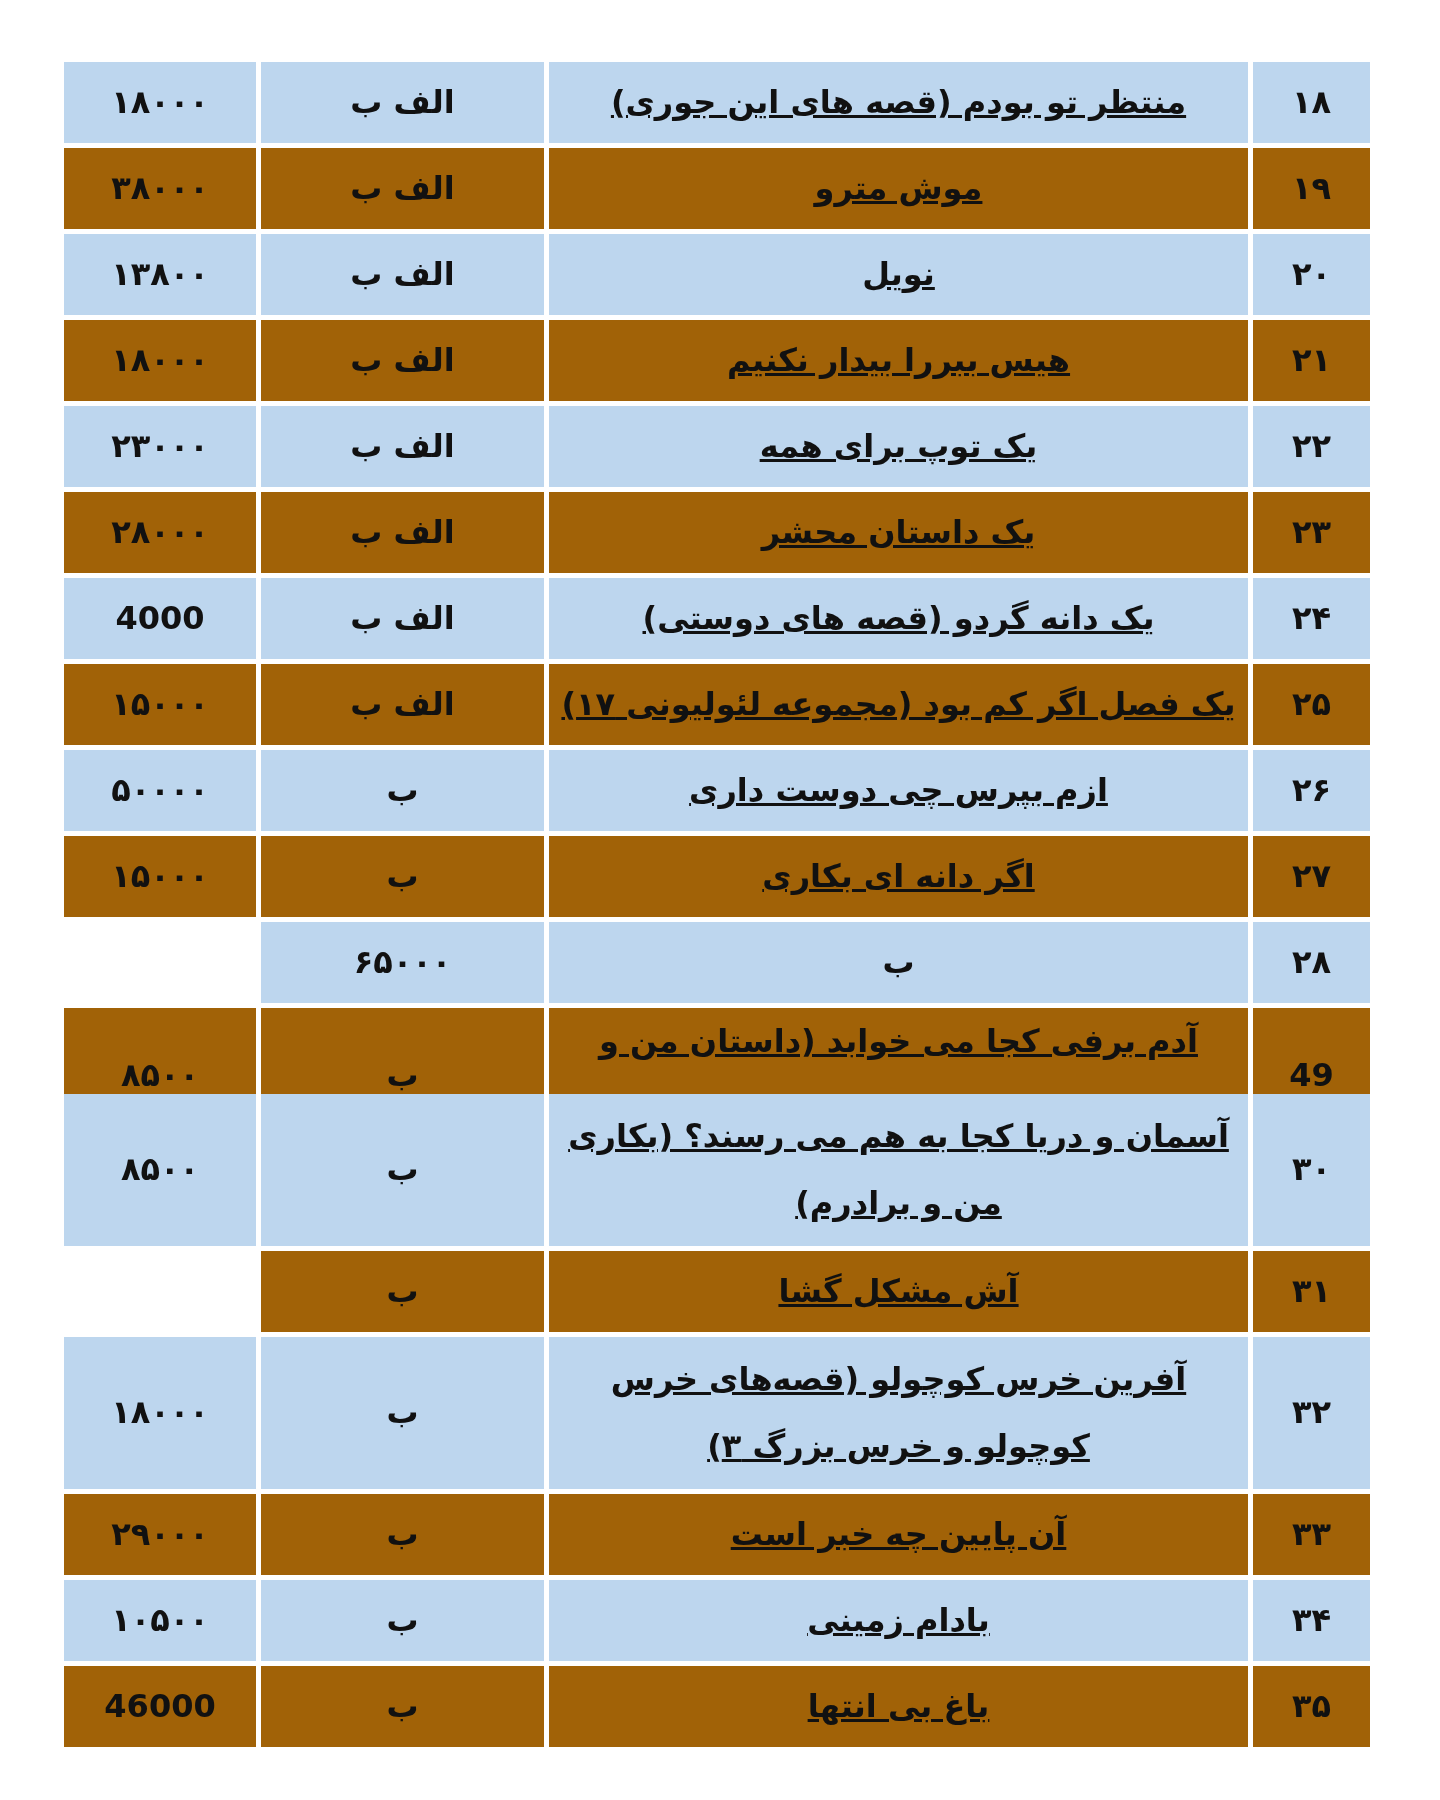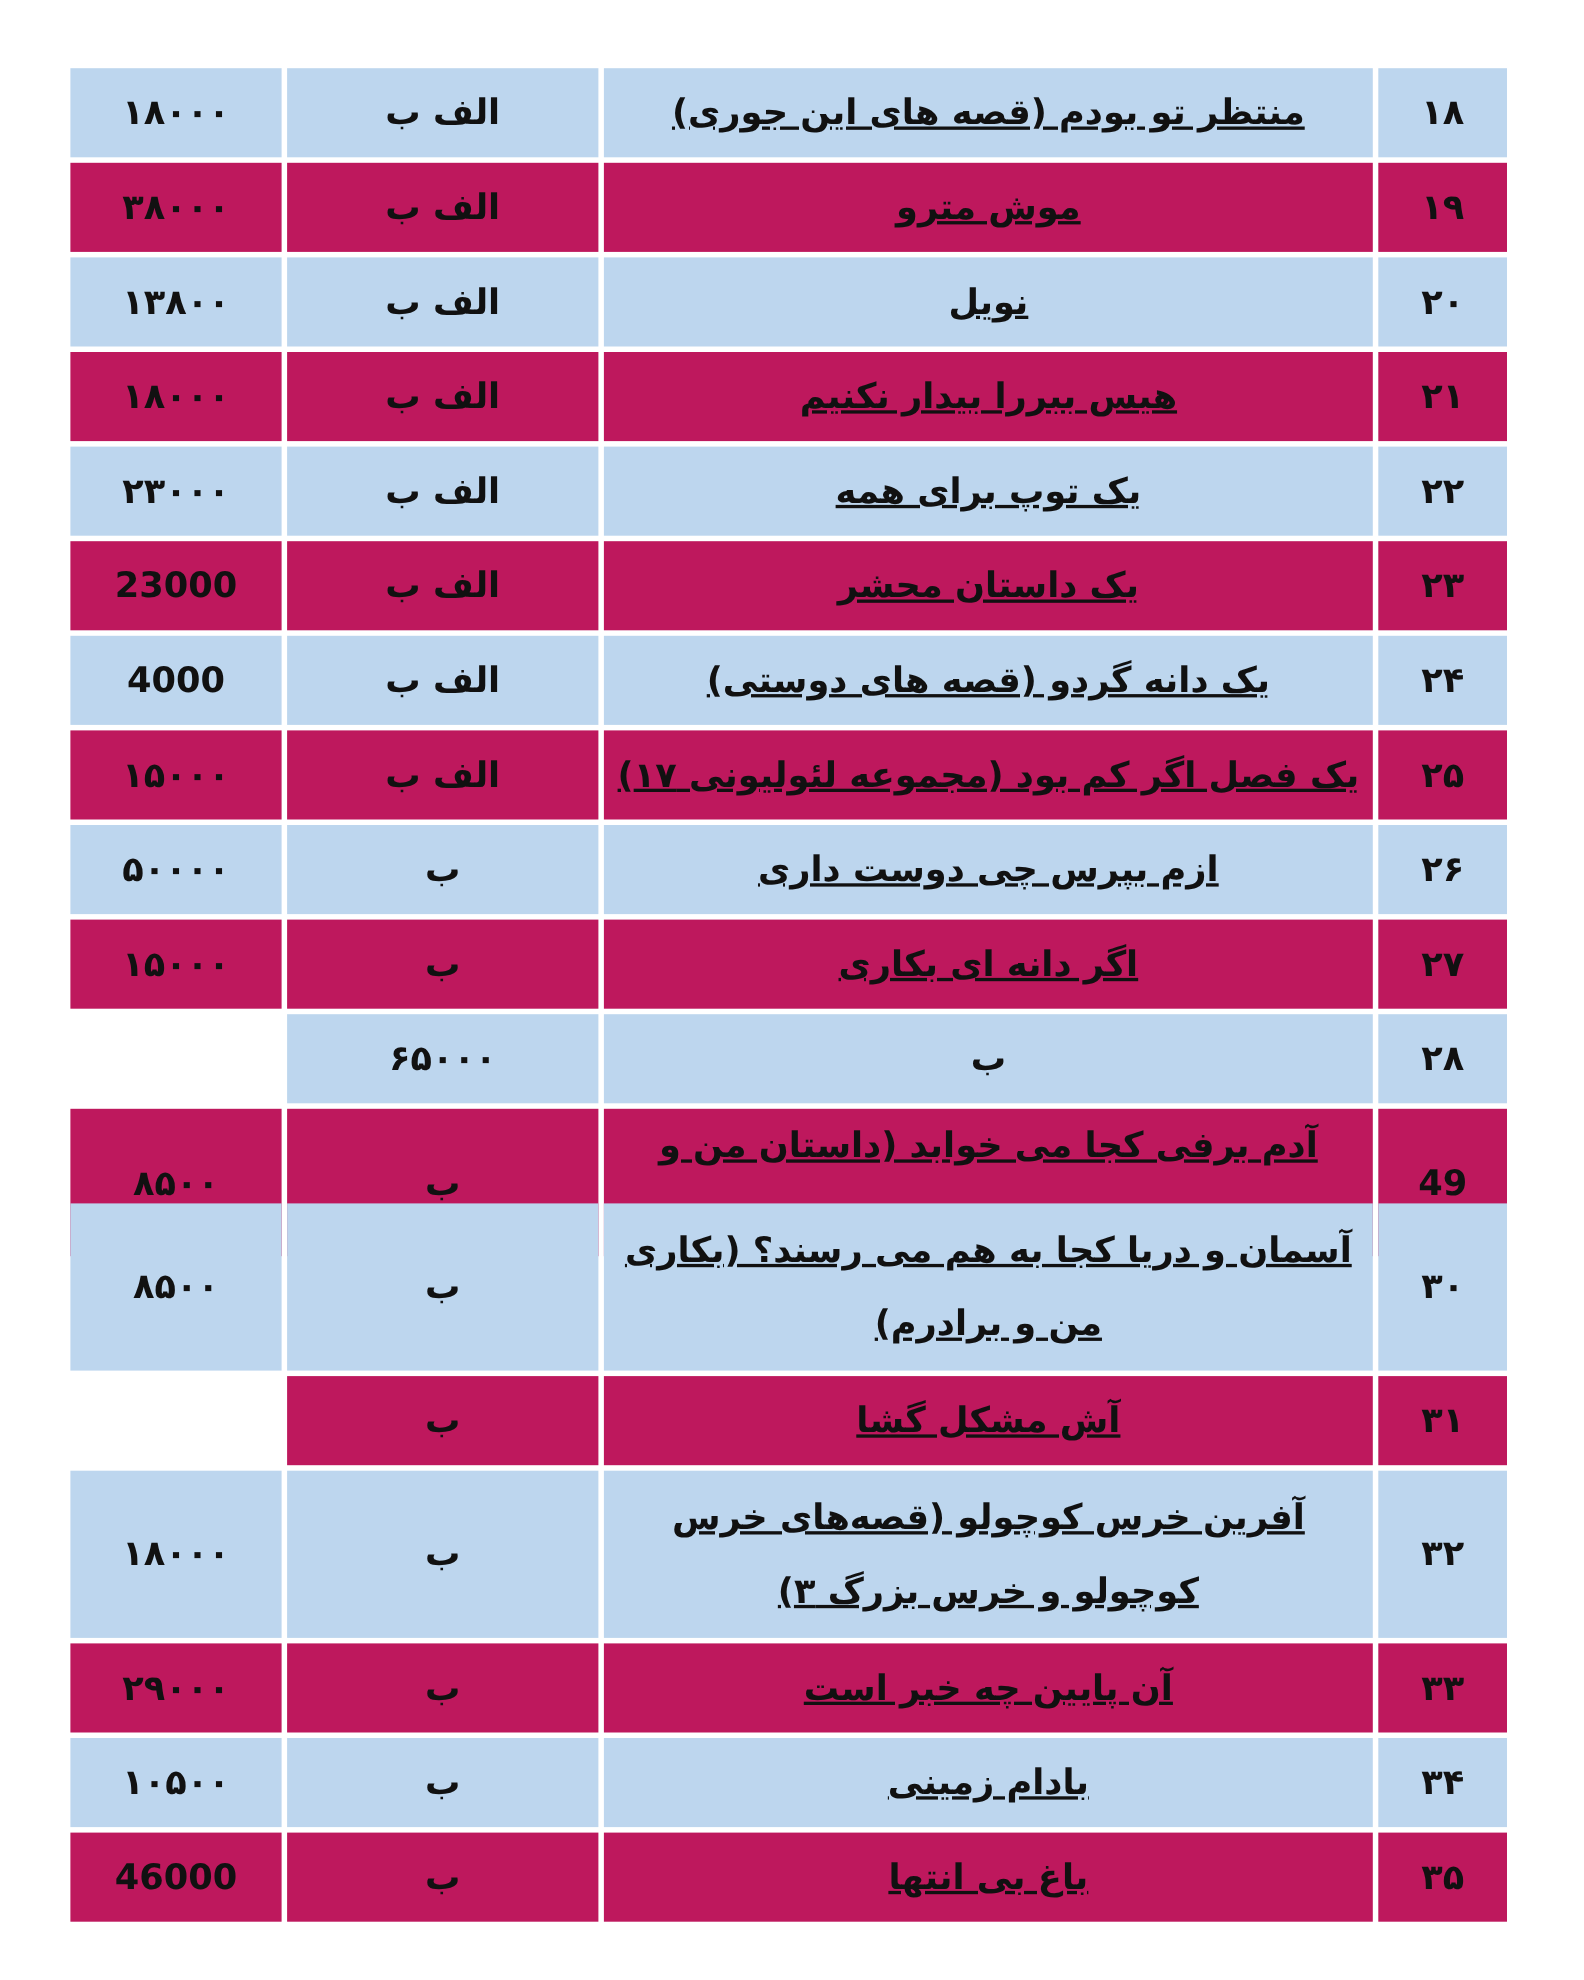--- a/index.html
+++ b/index.html
@@ -32,21 +32,21 @@
     display: flex;
     align-items: center;
     justify-content: center;
     text-align: center;
     font-weight: bold;
     font-size: 32px;
     color: #111111;
     line-height: 2.1;
   }
   .row.dark .cell  { background: #BDD6EE; }
-  .row.light .cell { background: #be185d; }
+  .row.light .cell { background: #a16207; }
   .cell.title { padding: 0 10px; text-decoration: underline; }
 </style>
 </head>
 <body>
 
 <div class="table-wrap">
 
   <div class="row dark">
     <div class="cell">۱۸</div>
     <div class="cell title">منتظر تو بودم (قصه های این جوری)</div>
@@ -79,21 +79,21 @@
     <div class="cell">۲۲</div>
     <div class="cell title">یک توپ برای همه</div>
     <div class="cell">الف ب</div>
     <div class="cell">۲۳۰۰۰</div>
   </div>
 
   <div class="row light">
     <div class="cell">۲۳</div>
     <div class="cell title">یک داستان محشر</div>
     <div class="cell">الف ب</div>
-    <div class="cell">23000</div>
+    <div class="cell">۲۸۰۰۰</div>
   </div>
 
   <div class="row dark">
     <div class="cell">۲۴</div>
     <div class="cell title">یک دانه گردو (قصه های دوستی)</div>
     <div class="cell">الف ب</div>
     <div class="cell">4000</div>
   </div>
 
   <div class="row light">

